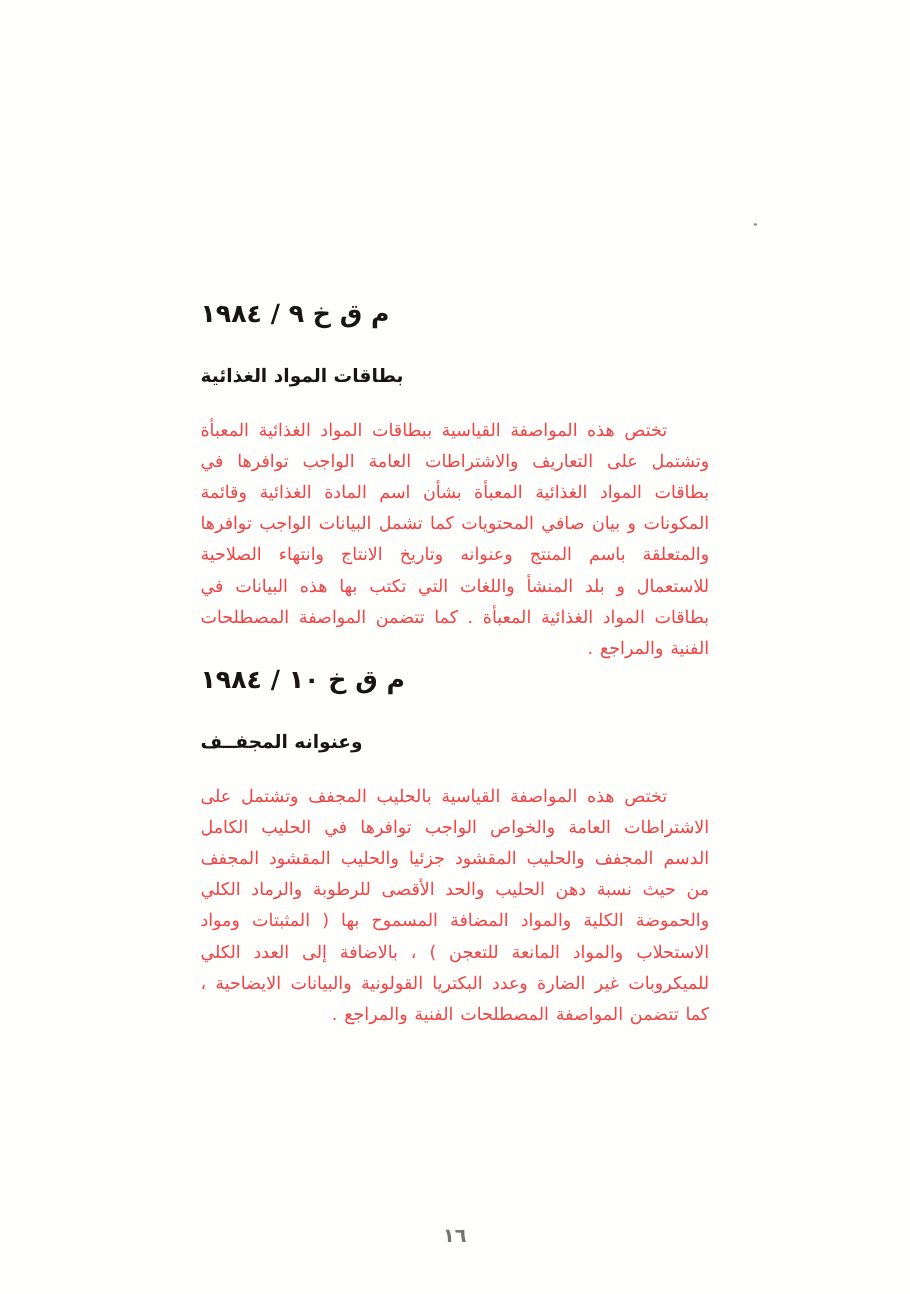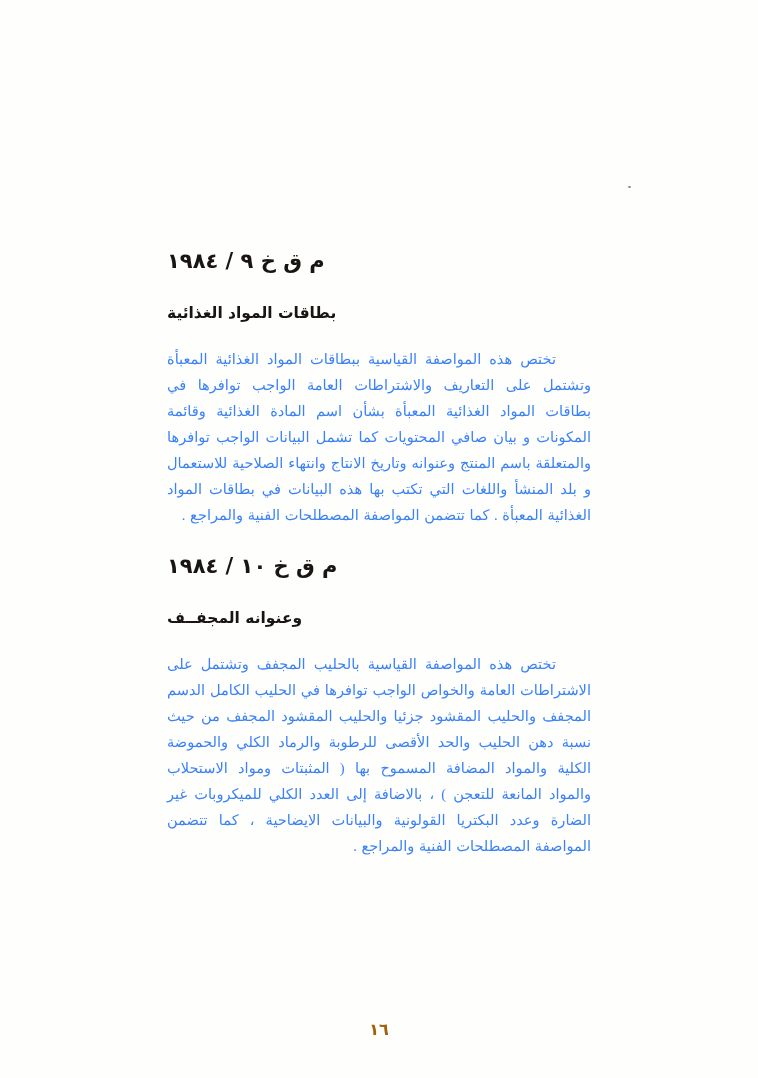--- a/index.html
+++ b/index.html
@@ -30,50 +30,49 @@
   .standard-code {
     margin: 0;
     padding: 0;
     text-align: left;
     font-size: 21px;
     font-weight: bold;
     letter-spacing: 1px;
     line-height: 1.2;
   }
   .standard-code.first { margin-top: 249px; }
-  .standard-code.second { margin-top: 26px; }
+  .standard-code.second { }
   .standard-title {
     margin: 30px 0 0 0;
     padding: 0;
     text-align: left;
     font-size: 15.5px;
     font-weight: bold;
     line-height: 1.2;
   }
   .standard-body {
     margin: 23px 0 0 0;
     padding: 0;
     font-size: 14.6px;
     line-height: 26px;
     text-align: justify;
     text-indent: 2.4em;
     word-spacing: 1px;
-    color: #3b82f6;
-    font-family: Liberation Serif, serif;
+    color: #ef4444;
   }
   .page-number {
     position: absolute;
     left: 0;
     right: 0;
     top: 1020px;
     text-align: center;
     font-size: 16px;
     font-weight: bold;
     letter-spacing: 2px;
-    color: #a16207;
+    color: #737373;
   }
   .speck {
     position: absolute;
     top: 186px;
     left: 628px;
     width: 3px;
     height: 2px;
     background: #8a8a86;
     border-radius: 50%;
   }

